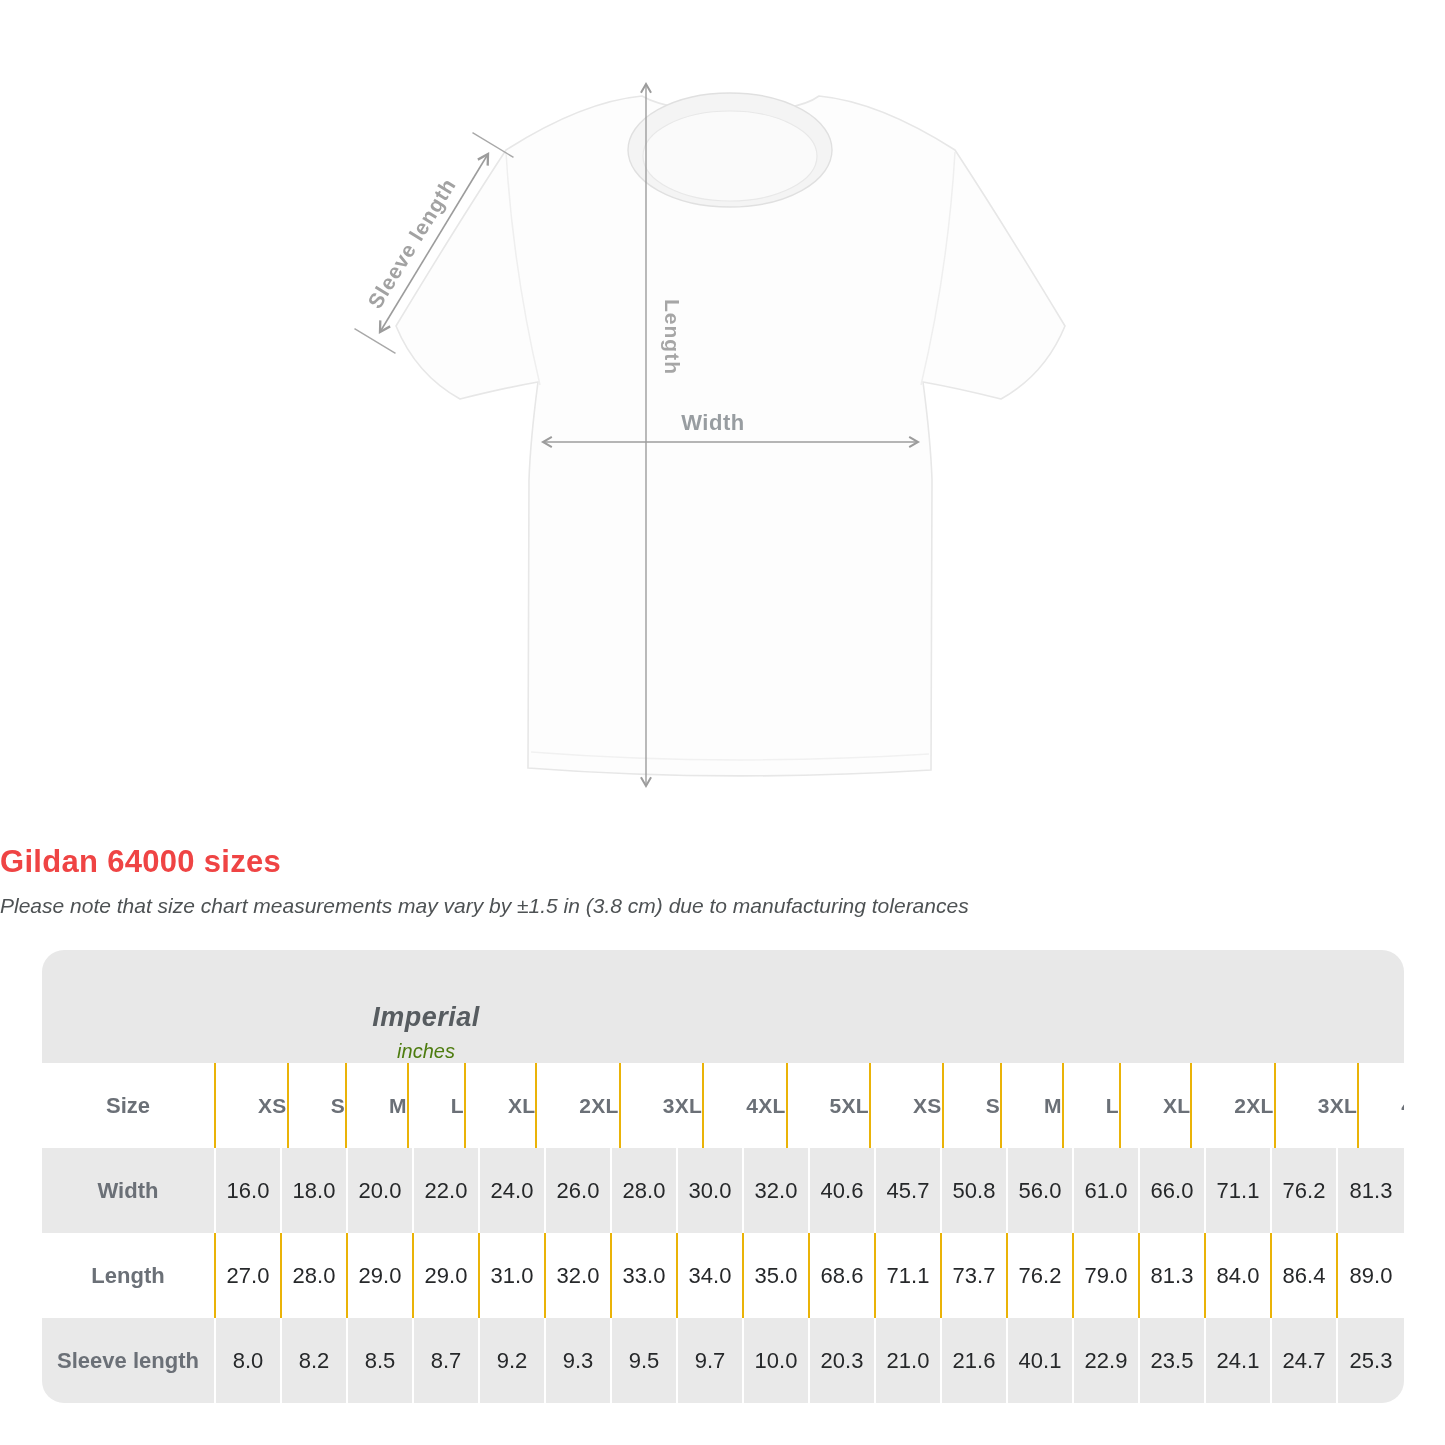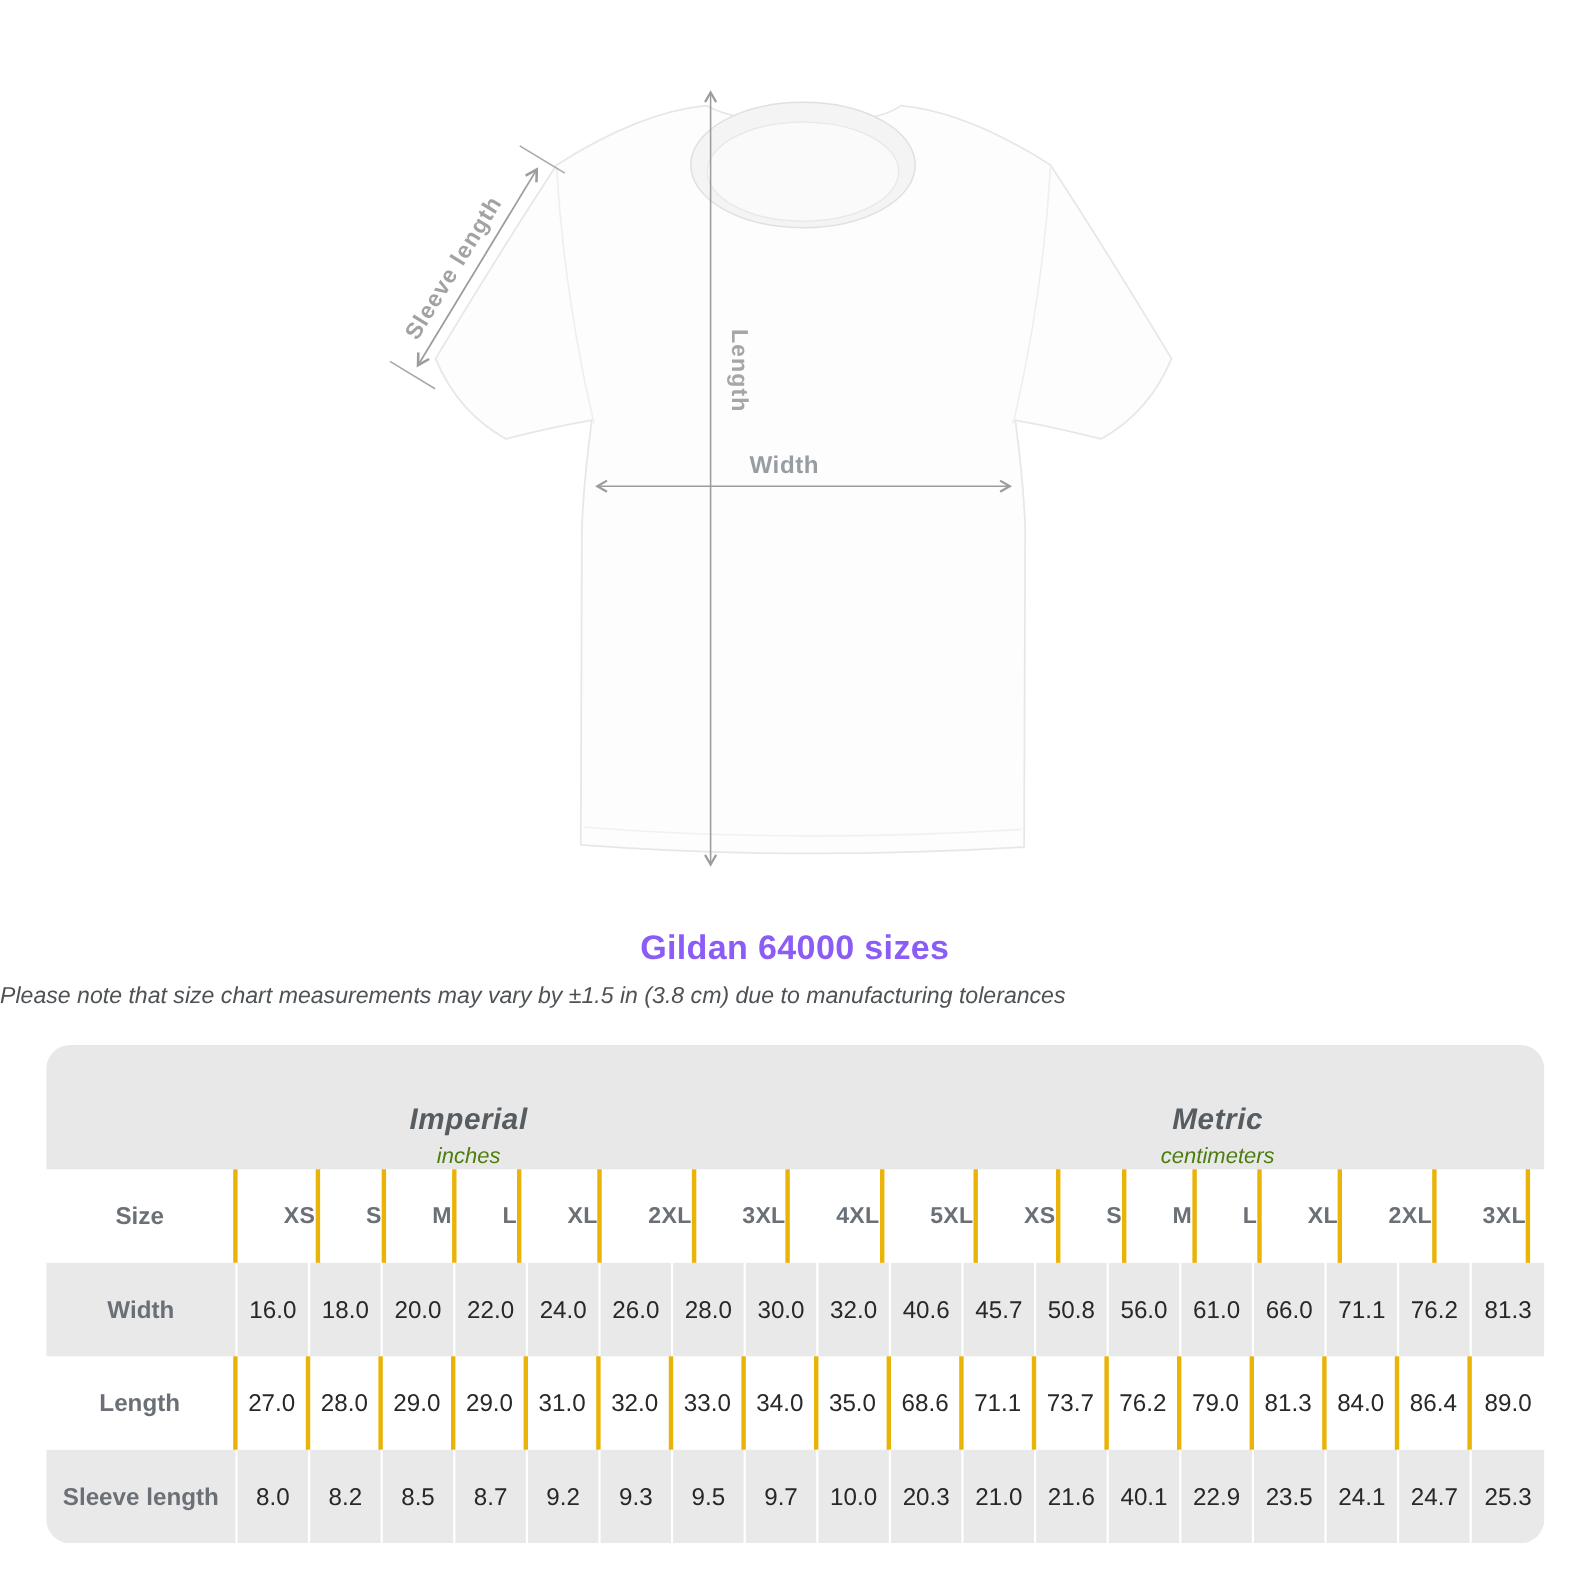--- a/index.html
+++ b/index.html
@@ -8,21 +8,21 @@
     background:#ffffff;
     font-family:"Liberation Sans", sans-serif;
     position:relative;
     overflow:hidden;
   }
   
   .diagram{position:absolute;left:0;top:0;width:1445px;height:830px;}
   
   .title{
     position:absolute;top:844px;left:0;width:100%;
-    text-align:center;font-size:31px;font-weight:bold;color:#8b5cf6;
+    text-align:left;font-size:31px;font-weight:bold;color:#ef4444;
     letter-spacing:.3px;
   }
   .subtitle{
     position:absolute;top:894px;left:0;width:100%;
     text-align:left;font-size:21px;font-style:italic;color:#4e5254;
   }
   
   .size-table{
     position:absolute;left:42px;top:950px;width:1362px;
     border-radius:22px;overflow:hidden;background:#ffffff;
@@ -30,21 +30,21 @@
   .ghead{height:113px;background:#e8e8e8;display:flex;align-items:flex-end;}
   .gcell{display:flex;flex-direction:column;align-items:center;justify-content:center;gap:7px;}
   .g1{width:768px;}
   .g2{flex:1;}
   .gl{font-size:27px;font-weight:bold;font-style:italic;color:#575c60;letter-spacing:.5px;}
   .gu{font-size:20px;font-style:italic;color:#4d7c0f;}
   .trow{display:grid;grid-template-columns:174px repeat(18,1fr);height:85px;}
   .trow.gray{background:#e9e9e9;}
   .c{display:flex;align-items:center;justify-content:center;}
   .trow.gray .c{border-right:2px solid #ffffff;}
-  .trow.white .c{border-right:4px solid #eab308;}
+  .trow.white .c{border-right:2px solid #eab308;}
   .c.lab{border-right-width:3px;}
   .c.bnd{border-right-width:5px;}
   .trow .c:last-child{border-right:none;}
   .c.lab,.c.corner{font-weight:bold;color:#6b7077;font-size:22px;}
   .c.szc{font-weight:bold;color:#6b7077;font-size:21px;letter-spacing:.3px;margin-left:42px;}
   .c.val{color:#26282a;font-size:22px;}
 </style>
 </head>
 <body>
 
@@ -91,24 +91,20 @@
 </svg>
 
 <div class="title">Gildan 64000 sizes</div>
 <div class="subtitle">Please note that size chart measurements may vary by ±1.5 in (3.8 cm) due to manufacturing tolerances</div>
 
 <div class="size-table">
   <div class="ghead">
     <div class="gcell g1">
       <div class="gl">Imperial</div>
       <div class="gu">inches</div>
-    </div>
-    <div class="gcell g2">
-      <div class="gl">Metric</div>
-      <div class="gu">centimeters</div>
     </div>
   </div>
   <div>
       <div class="trow white">
         <div class="c lab corner">Size</div>
         <div class="c szc">XS</div>
         <div class="c szc">S</div>
         <div class="c szc">M</div>
         <div class="c szc">L</div>
         <div class="c szc">XL</div>

